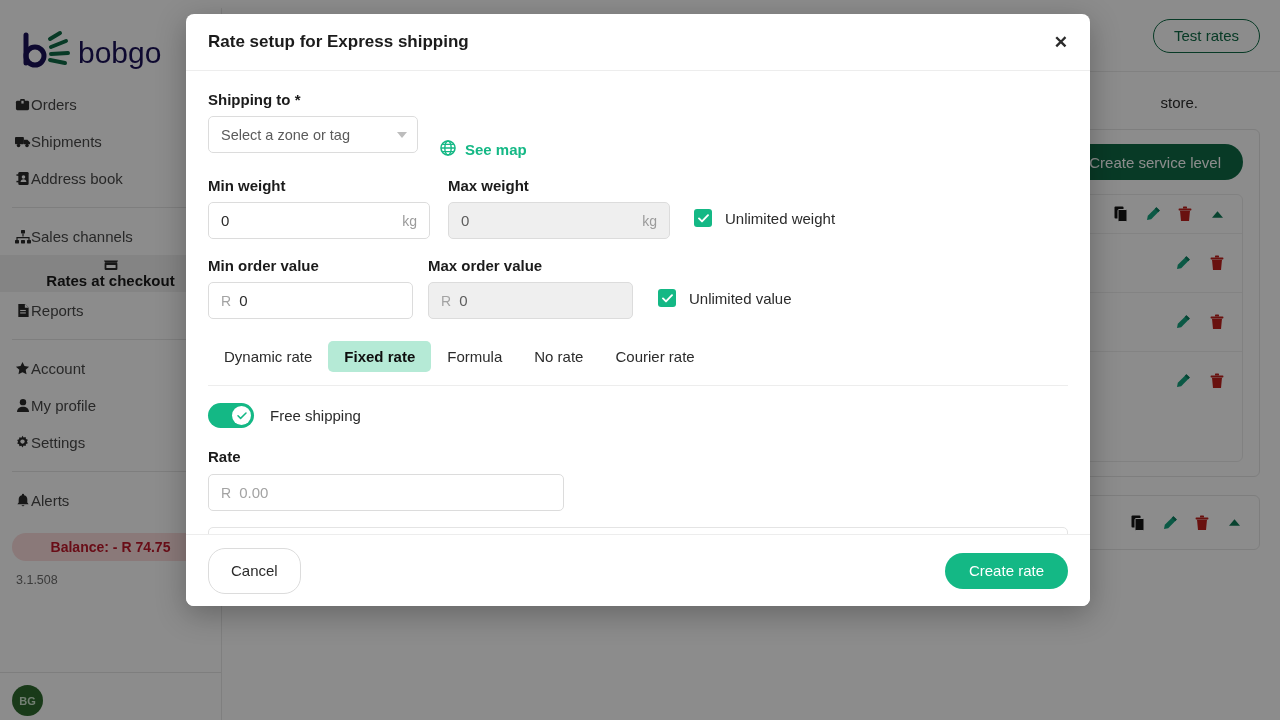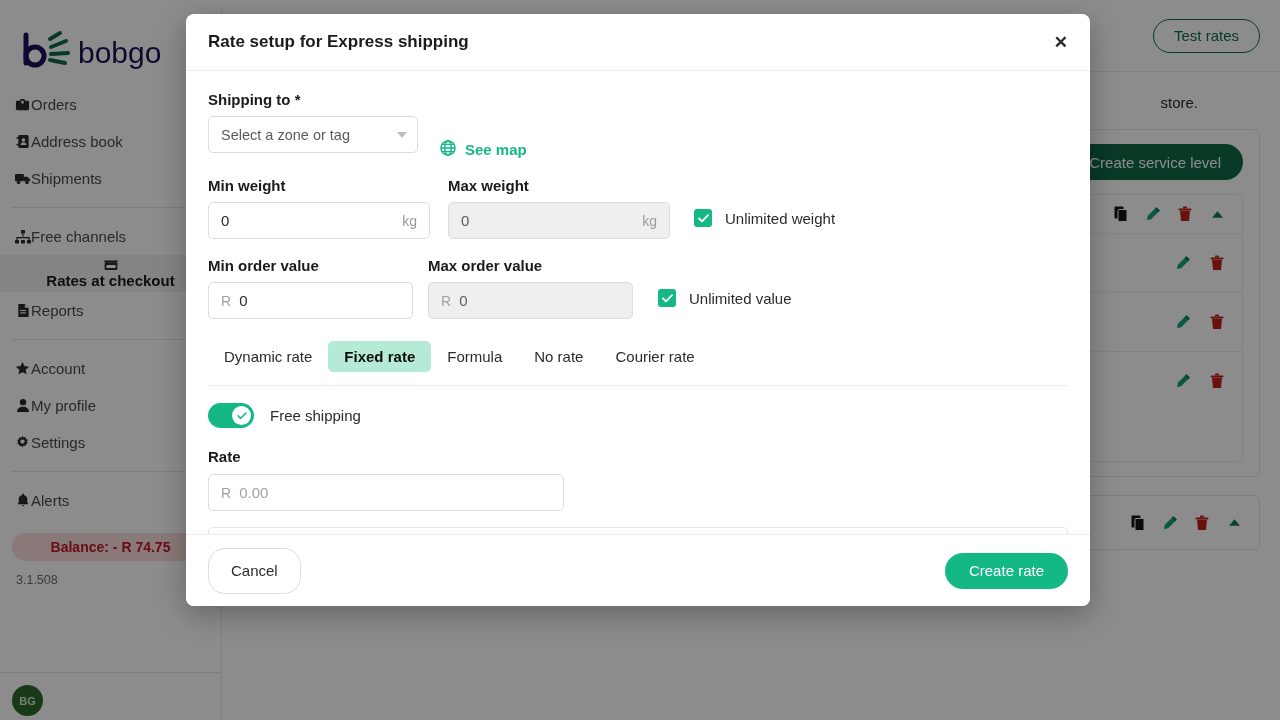--- a/index.html
+++ b/index.html
@@ -182,57 +182,57 @@
             <svg width="15" height="15" viewBox="0 0 16 16">
                 <rect x="1" y="4" width="14" height="10" rx="1.5" fill="#2b2b2b"></rect>
                 <rect x="5.5" y="2" width="5" height="3" rx="1" fill="#2b2b2b"></rect>
                 <rect x="6.8" y="4" width="2.4" height="3" fill="#ffffff"></rect>
               </svg>
           </span>
           <span>Orders</span>
         </div>
         <div class="nav-item">
           <span class="nav-ico">
+            <svg width="16" height="15" viewBox="0 0 18 14">
+                <rect x="0" y="2" width="10" height="8" rx="1" fill="#2b2b2b"></rect>
+                <path d="M10 5h4l3 3v2h-7z" fill="#2b2b2b"></path>
+                <circle cx="4" cy="11.4" r="2" fill="#2b2b2b"></circle>
+                <circle cx="13.5" cy="11.4" r="2" fill="#2b2b2b"></circle>
+              </svg>
+          </span>
+          <span>Shipments</span>
+        </div>
+        <div class="nav-item">
+          <span class="nav-ico">
             <svg width="14" height="15" viewBox="0 0 14 16">
                 <rect x="2" y="1" width="11" height="14" rx="1.5" fill="#2b2b2b"></rect>
                 <rect x="0" y="3.5" width="3" height="1.6" fill="#2b2b2b"></rect>
                 <rect x="0" y="10.5" width="3" height="1.6" fill="#2b2b2b"></rect>
                 <circle cx="7.5" cy="6.4" r="1.9" fill="#ffffff"></circle>
                 <path d="M4.4 11.6c0-1.8 1.5-2.8 3.1-2.8s3.1 1 3.1 2.8z" fill="#ffffff"></path>
               </svg>
           </span>
           <span>Address book</span>
         </div>
-        <div class="nav-item">
-          <span class="nav-ico">
-            <svg width="16" height="15" viewBox="0 0 18 14">
-                <rect x="0" y="2" width="10" height="8" rx="1" fill="#2b2b2b"></rect>
-                <path d="M10 5h4l3 3v2h-7z" fill="#2b2b2b"></path>
-                <circle cx="4" cy="11.4" r="2" fill="#2b2b2b"></circle>
-                <circle cx="13.5" cy="11.4" r="2" fill="#2b2b2b"></circle>
-              </svg>
-          </span>
-          <span>Shipments</span>
-        </div>
       </div>
 
       <div class="nav-sep"></div>
 
       <div class="nav-group">
         <div class="nav-item">
           <span class="nav-ico">
             <svg width="16" height="14" viewBox="0 0 16 14">
                 <rect x="6" y="0" width="4" height="3.4" rx="0.6" fill="#2b2b2b"></rect>
                 <rect x="0" y="10" width="4" height="3.4" rx="0.6" fill="#2b2b2b"></rect>
                 <rect x="6" y="10" width="4" height="3.4" rx="0.6" fill="#2b2b2b"></rect>
                 <rect x="12" y="10" width="4" height="3.4" rx="0.6" fill="#2b2b2b"></rect>
                 <path d="M8 3.6v3M2 10v-2.3h12V10" stroke="#2b2b2b" stroke-width="1.2" fill="none"></path>
               </svg>
           </span>
-          <span>Free channels</span>
+          <span>Sales channels</span>
         </div>
         <div class="nav-item active">
           <span class="nav-ico">
             <svg width="16" height="14" viewBox="0 0 16 14">
                 <path d="M1 3.5h14l-1 2.2H2z" fill="#2b2b2b"></path>
                 <rect x="1.6" y="5.8" width="12.8" height="7.2" rx="1" fill="#2b2b2b"></rect>
                 <rect x="3.4" y="8" width="9.2" height="3" fill="#ffffff"></rect>
               </svg>
           </span>
           <span>Rates at checkout</span>

